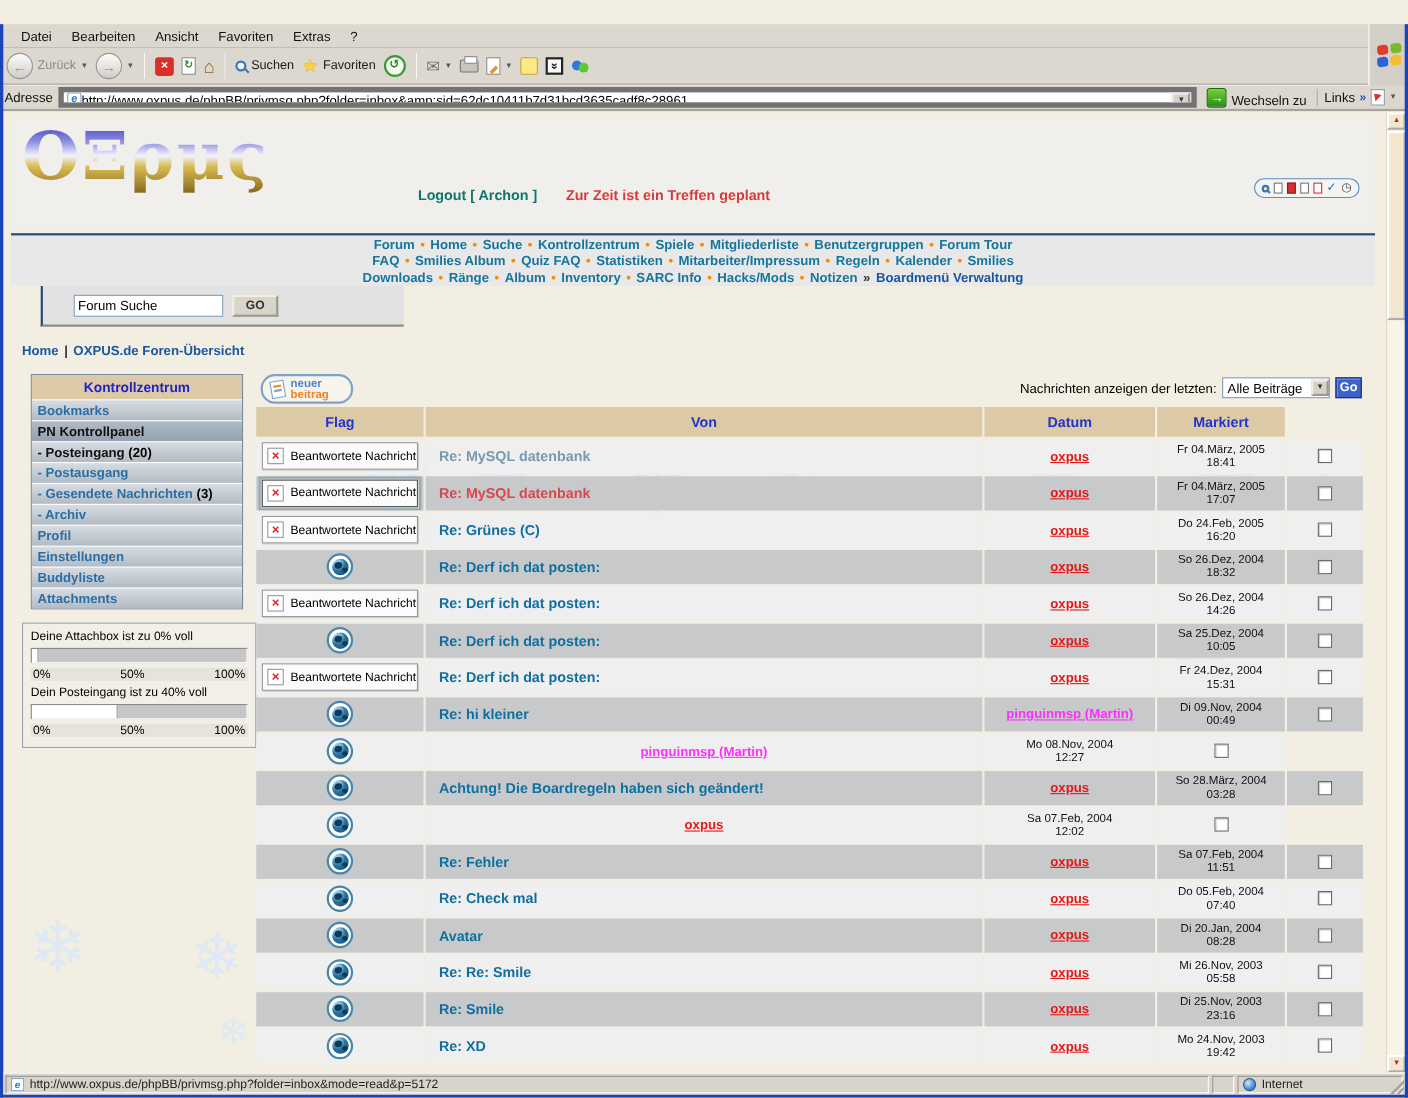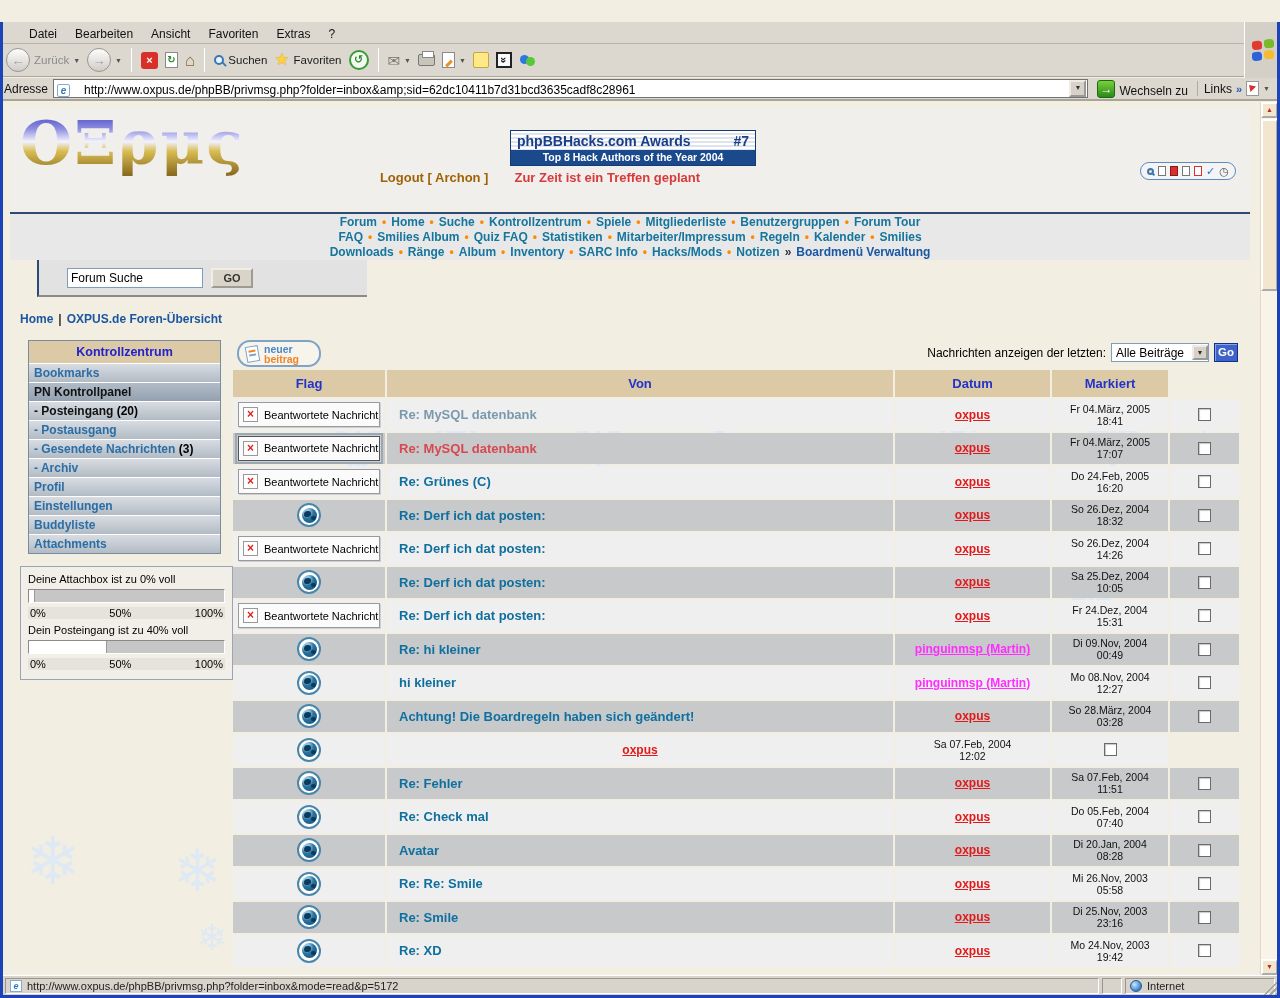--- a/index.html
+++ b/index.html
@@ -16,21 +16,21 @@
 .titlebar{position:absolute;top:0;left:0;right:0;height:22px;background:linear-gradient(180deg,#3465d8 0%,#1840a8 55%,#0e2c86 100%);display:flex;align-items:center;gap:5px;padding:0 4px;z-index:10}
 .tb-icon{width:15px;height:15px;background:#fff;border:1px solid #6a8ac0;border-radius:2px;color:#2a7ac8;font-weight:bold;font-size:12px;line-height:13px;text-align:center;font-style:italic}
 .tb-icon::before{content:"e"}
 .tb-title{flex:1;color:#fff;font-weight:bold;font-size:12.5px;text-shadow:1px 1px 1px #081c52;white-space:nowrap;overflow:hidden}
 .winbtn{width:18px;height:16px;background:linear-gradient(#f6f3ec,#c9c4ba);border:1px solid #8a8678;font-size:10px;line-height:13px;text-align:center;color:#1a1a1a;font-weight:bold;margin-left:2px;cursor:pointer}
 .btn-min::before{content:"_";position:relative;top:-3px}
 .btn-max::before{content:"□";font-size:11px}
 .btn-close::before{content:"×";font-size:13px}
 
 
-.menubar{position:absolute;top:22px;left:0;right:0;height:22px;background:#dcd8d0;border-bottom:1px solid #b8b4aa;display:flex;align-items:center;padding-left:20px;z-index:8}
+.menubar{position:absolute;top:22px;left:0;right:0;height:22px;background:#dcd8d0;border-bottom:1px solid #b8b4aa;display:flex;align-items:center;padding-left:10px;z-index:8}
 .menu-item{padding:2px 9px;font-size:12px;color:#111;cursor:pointer}
 .winflag{position:absolute;top:22px;right:0;width:36px;height:56px;background:#d4d0c8;border-left:1px solid #fff;display:flex;align-items:center;justify-content:center;z-index:9}
 .flag-grid{display:grid;grid-template-columns:10px 10px;gap:2px;transform:skewY(-8deg)}
 .flag-sq{width:10px;height:9px;border-radius:2px 4px 2px 4px}
 .fs-red{background:#e13a2f}.fs-green{background:#7ab92a}.fs-blue{background:#2a64d8}.fs-yellow{background:#f6bb2e}
 
 
 .toolbar{position:absolute;top:44px;left:0;right:36px;height:33px;background:#dcd8d0;border-bottom:1px solid #aaa69c;display:flex;align-items:center;gap:7px;padding:0 6px;z-index:8}
 .tbtn{display:flex;align-items:center;gap:4px;font-size:11.5px;color:#1a1a1a;cursor:pointer}
 .tbtn.disabled{color:#8a8a8a}
@@ -58,21 +58,21 @@
 .ico-note{width:16px;height:16px;background:#ffe888;border:1px solid #c8a83a;border-radius:2px}
 .ico-darr{width:16px;height:16px;background:#fafafa;border:2px solid #222;color:#111;font-weight:bold;text-align:center}
 .ico-darr::before{content:"»";display:inline-block;transform:rotate(90deg);font-size:11px;line-height:12px}
 .ico-msn{position:relative;width:18px;height:16px}
 .ico-msn::before{content:"";position:absolute;left:1px;top:3px;width:9px;height:9px;border-radius:50%;background:#2a7ae0}
 .ico-msn::after{content:"";position:absolute;left:7px;top:5px;width:9px;height:9px;border-radius:50%;background:#58c838}
 
 
 .addressbar{position:absolute;top:78px;left:0;right:0;height:23px;background:#dcd8d0;display:flex;align-items:center;gap:5px;padding:0 4px;border-bottom:2px solid #a8a49a;z-index:8}
 .addr-label{font-size:12px;color:#111}
-.addr-input{flex:1;height:19px;background:#fff;border:1px solid #737373;display:flex;align-items:flex-end;gap:14px;padding:0 1px 0 3px;overflow:hidden}
+.addr-input{flex:1;height:19px;background:#fff;border:5px solid #737373;display:flex;align-items:flex-start;gap:0;padding:0 1px 0 3px;overflow:hidden}
 .addr-ie{width:13px;height:13px;background:#fff;border:1px solid #88a8d0;border-radius:2px;color:#2a7ac8;font-weight:bold;font-size:10px;line-height:11px;text-align:center;font-style:italic;flex:none}
 .addr-ie::before{content:"e"}
 .addr-text{flex:1;font-size:12px;color:#000;white-space:nowrap;overflow:hidden}
 .addr-drop{width:17px;height:17px;background:#d6d2ca;border:2px outset #f0ece4;font-size:7px;text-align:center;line-height:12px;color:#333;flex:none;cursor:pointer}
 .addr-drop::before{content:"▼"}
 .wechseln{display:flex;align-items:flex-end;gap:4px;font-size:12px;color:#111;padding:0 4px;cursor:pointer}
 .wz-icon{width:18px;height:18px;border-radius:3px;background:linear-gradient(#7ad03a,#2a8a1a);border:1px solid #1a6a10;color:#fff;font-weight:bold;text-align:center;line-height:16px;font-size:12px}
 .wz-icon::before{content:"→"}
 .links-area{display:flex;align-items:center;gap:4px;font-size:12px;color:#111;padding:0 6px;border-left:1px solid #b0aca2;cursor:pointer}
 .links-raquo{color:#2a52b8;font-weight:bold;font-size:11px}
@@ -86,21 +86,21 @@
 .flake{position:absolute;color:#dfe9f3;z-index:0;line-height:1;pointer-events:none}
 
 .masthead{position:absolute;left:7px;top:6px;width:1240px;height:102px;background:#f0efec;z-index:1}
 .logo{position:absolute;left:10px;top:0px;font-family:"DejaVu Serif","Liberation Serif",serif;font-size:60px;font-weight:bold;letter-spacing:2px;color:#8080c8}
 @supports (-webkit-background-clip:text){
 .logo{background:linear-gradient(180deg,#2f2fb8 0%,#8f8fe0 30%,#f2f2ff 48%,#d8bc52 62%,#8a6c20 95%);-webkit-background-clip:text;background-clip:text;color:transparent}}
 .banner{position:absolute;left:500px;top:22px;width:246px;border:1px solid #163a74;cursor:pointer}
 .banner-top{height:19px;background:repeating-linear-gradient(180deg,#ffffff 0 2px,#dfe4ec 2px 4px);display:flex;justify-content:space-between;align-items:center;padding:0 6px;color:#1b3f86;font-weight:bold;font-size:14px}
 .banner-bottom{height:15px;background:#1b4a8c;color:#fff;font-size:10.5px;font-weight:bold;text-align:center;line-height:15px}
 .logout-line{position:absolute;left:0;right:180px;top:62px;text-align:center;font-size:13px;font-weight:bold;white-space:nowrap}
-.logout{color:#a16207;margin-right:26px}
+.logout{color:#0f766e;margin-right:26px}
 .notice{color:#d83a3a}
 .pill{position:absolute;left:1130px;top:54px;height:18px;border:1px solid #5a8cc0;border-radius:9px;background:#f4f4f4;display:flex;align-items:center;gap:4px;padding:0 6px}
 .qi{display:inline-block;cursor:pointer}
 .qi-search{width:7px;height:7px;border:2px solid #3a77b8;border-radius:50%;position:relative;background:#f8e8a8}
 .qi-search::after{content:"";position:absolute;width:4px;height:2px;background:#3a77b8;transform:rotate(45deg);right:-3px;bottom:-2px}
 .qi-page-white,.qi-page-white-2{width:8px;height:10px;background:#fff;border:1px solid #777}
 .qi-page-red{width:8px;height:10px;background:#d83030;border:1px solid #8a1a1a}
 .qi-page-red-outline{width:8px;height:10px;background:#fff;border:1px solid #d83030}
 .qi-check{color:#2a6ad8;font-size:11px;font-weight:bold;line-height:11px}
 .qi-check::before{content:"✓"}
@@ -288,27 +288,20 @@
       <span class="pdf-icon"></span>
       <span class="drop">▼</span>
     </span>
   </div>
 
   <div class="client">
     <div class="page">
 
       <div class="masthead">
         <div class="logo">ΟΞρμς</div>
-        <div class="banner">
-          <div class="banner-top">
-            <span>phpBBHacks.com Awards</span>
-            <span>#7</span>
-          </div>
-          <div class="banner-bottom">Top 8 Hack Authors of the Year 2004</div>
-        </div>
         <div class="logout-line">
           <a class="logout">Logout [ Archon ]</a><span class="notice">Zur Zeit ist ein Treffen geplant</span>
         </div>
         <div class="pill">
             <span class="qi qi-search"></span>
             <span class="qi qi-page-white"></span>
             <span class="qi qi-page-red"></span>
             <span class="qi qi-page-white-2"></span>
             <span class="qi qi-page-red-outline"></span>
             <span class="qi qi-check"></span>
@@ -557,23 +550,20 @@
               <div class="cell c-mark">
                 <span class="checkbox"></span>
               </div>
             </div>
             <div class="mrow light">
               <div class="cell c-flag">
                 <div class="globe">
                   <div class="globe-in"></div>
                 </div>
               </div>
-              <div class="cell c-titel">
-                <a class="mtitle t-unread">hi kleiner</a>
-              </div>
               <div class="cell c-von">
                 <a class="vlink v-magenta">pinguinmsp (Martin)</a>
               </div>
               <div class="cell c-datum">
                 <div>Mo 08.Nov, 2004</div>
                 <div>12:27</div>
               </div>
               <div class="cell c-mark">
                 <span class="checkbox"></span>
               </div>

